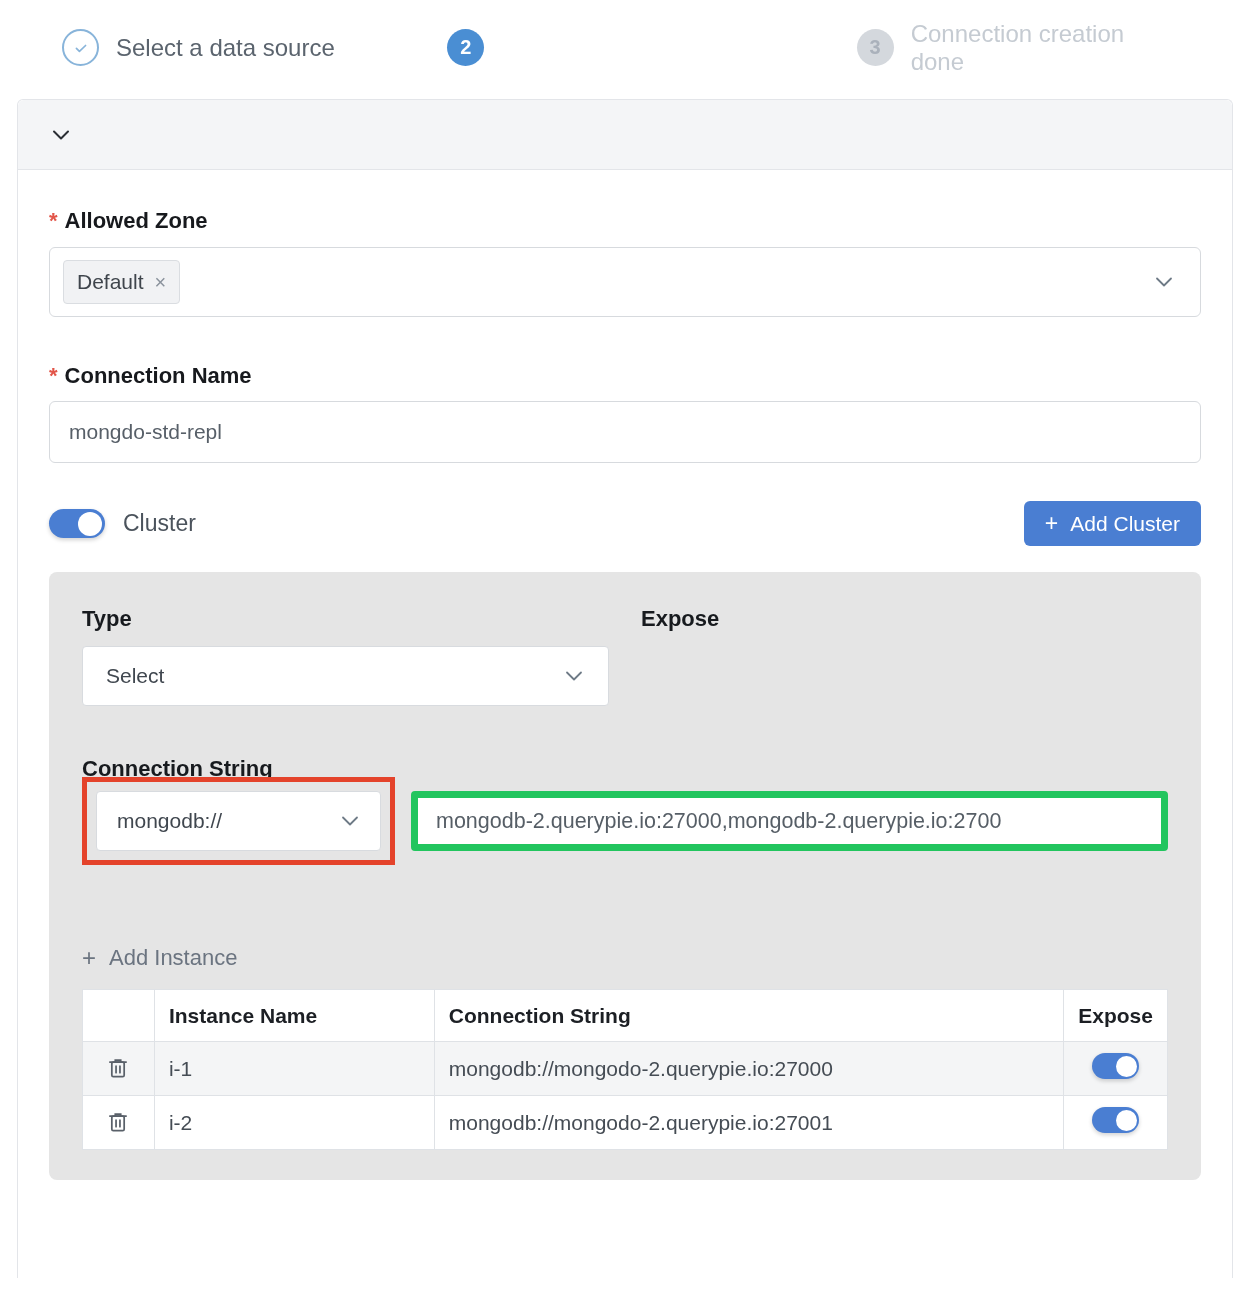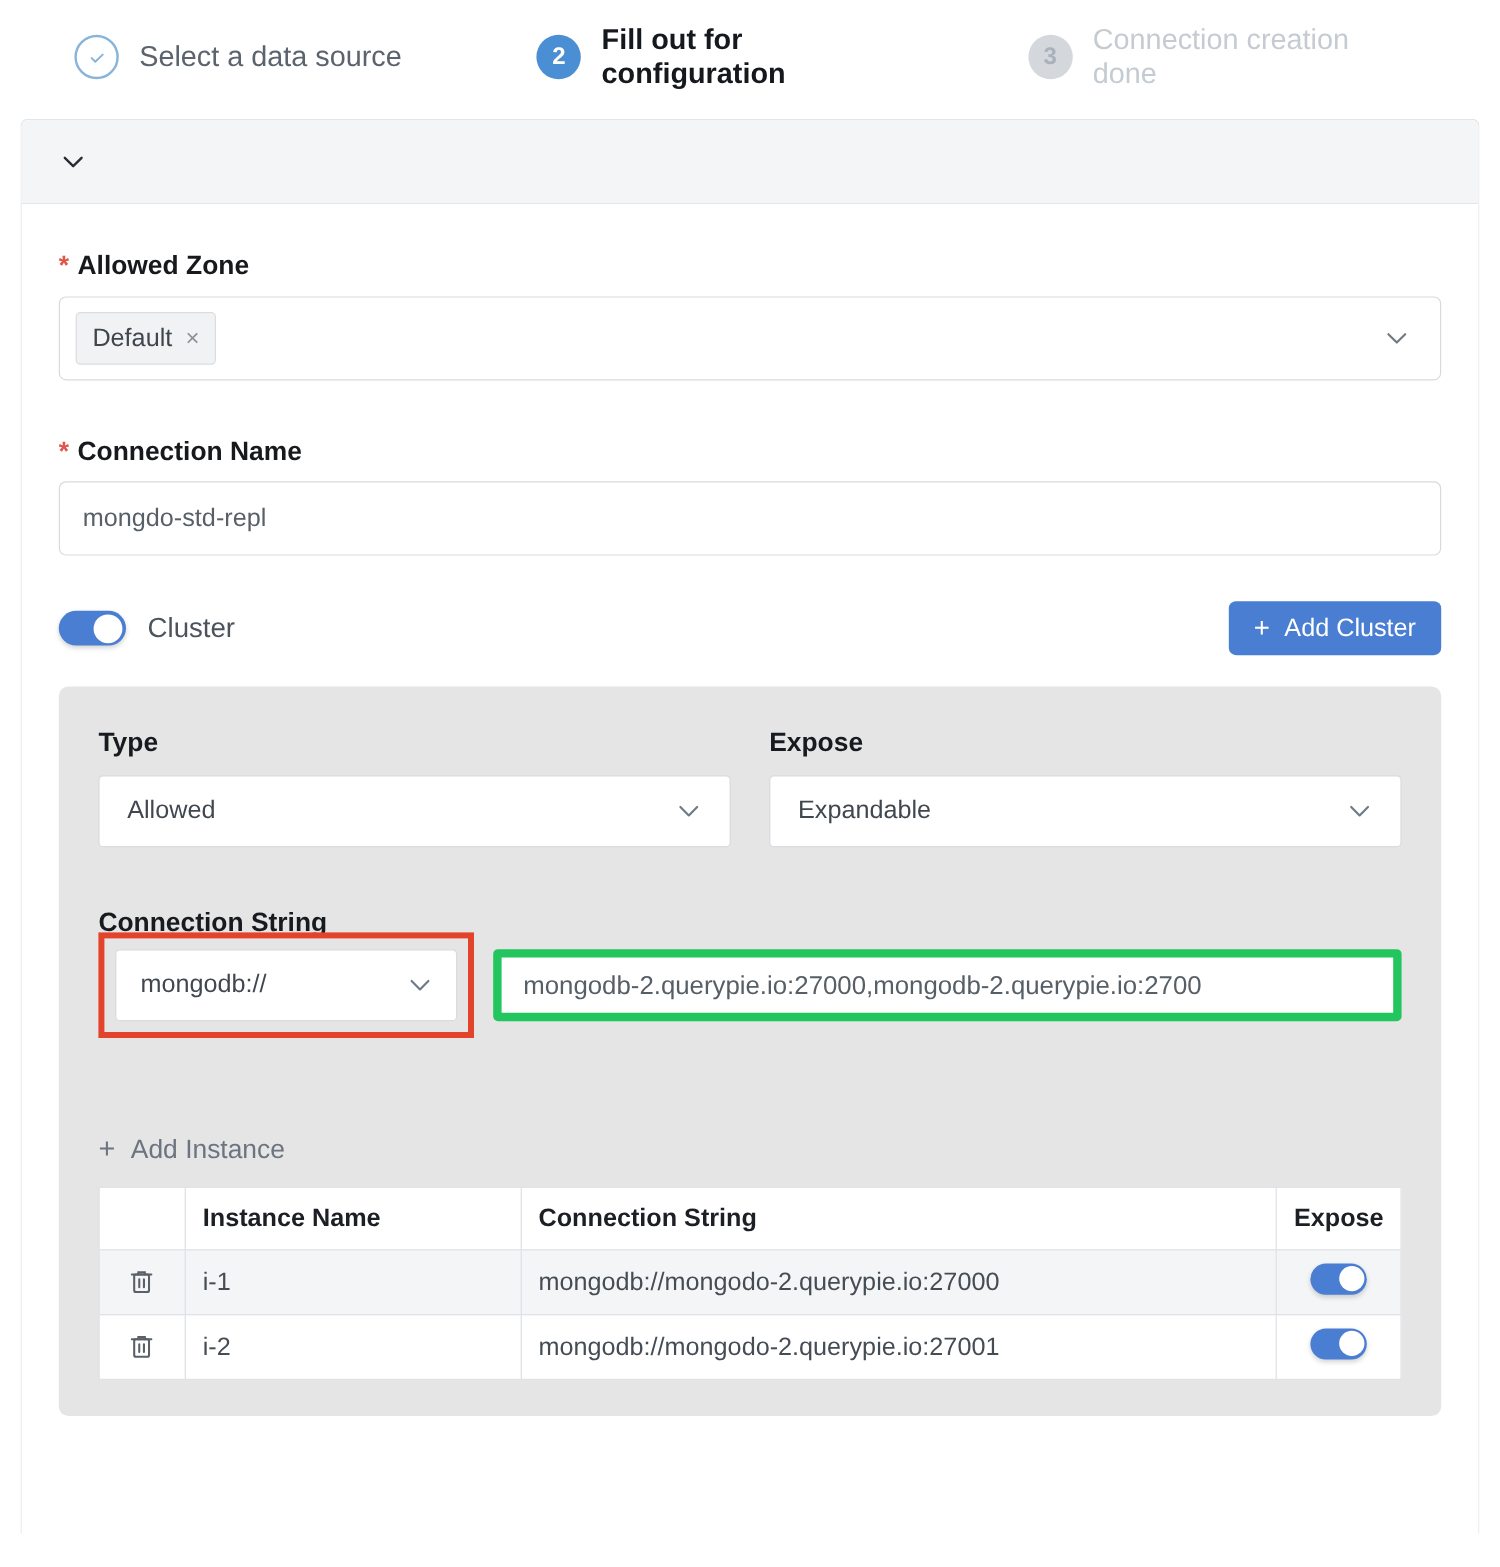--- a/index.html
+++ b/index.html
@@ -156,21 +156,20 @@
             <path d="M6.5 12.5l3.6 3.6L17.5 9"></path>
           </svg>
       </span>
       <span class="step-label">Select a data source</span>
     </div>
     <div class="step-bar"></div>
   </div>
   <div class="step step-active">
     <div class="step-content">
       <span class="step-circle">2</span>
-      <span class="step-label">Fill out for configuration</span>
     </div>
     <div class="step-bar"></div>
   </div>
   <div class="step step-pending">
     <div class="step-content">
       <span class="step-circle">3</span>
       <span class="step-label">Connection creation done</span>
     </div>
     <div class="step-bar"></div>
   </div>
@@ -223,38 +222,30 @@
         <span>Add Cluster</span>
       </button>
     </div>
 
     
     <div class="inner-panel">
       <div class="sel-row">
         <div class="sel-col">
           <div class="sel-label">Type</div>
           <div class="select-box">
-            <span>Allowed</span>
+            <span>Select</span>
             <span class="chev">
               <svg viewBox="0 0 24 24" fill="none" stroke="currentColor" stroke-width="1.8" stroke-linecap="round" stroke-linejoin="round">
                   <path d="M5 8.5l7 7 7-7"></path>
                 </svg>
             </span>
           </div>
         </div>
         <div class="sel-col">
           <div class="sel-label">Expose</div>
-          <div class="select-box">
-            <span>Expandable</span>
-            <span class="chev">
-              <svg viewBox="0 0 24 24" fill="none" stroke="currentColor" stroke-width="1.8" stroke-linecap="round" stroke-linejoin="round">
-                  <path d="M5 8.5l7 7 7-7"></path>
-                </svg>
-            </span>
-          </div>
         </div>
       </div>
 
       <div class="sel-label cs-label">Connection String</div>
       <div class="cs-row">
         <div class="annotation-box">
           <div class="scheme-select">
             <span>mongodb://</span>
             <span class="chev">
               <svg viewBox="0 0 24 24" fill="none" stroke="currentColor" stroke-width="1.8" stroke-linecap="round" stroke-linejoin="round">

